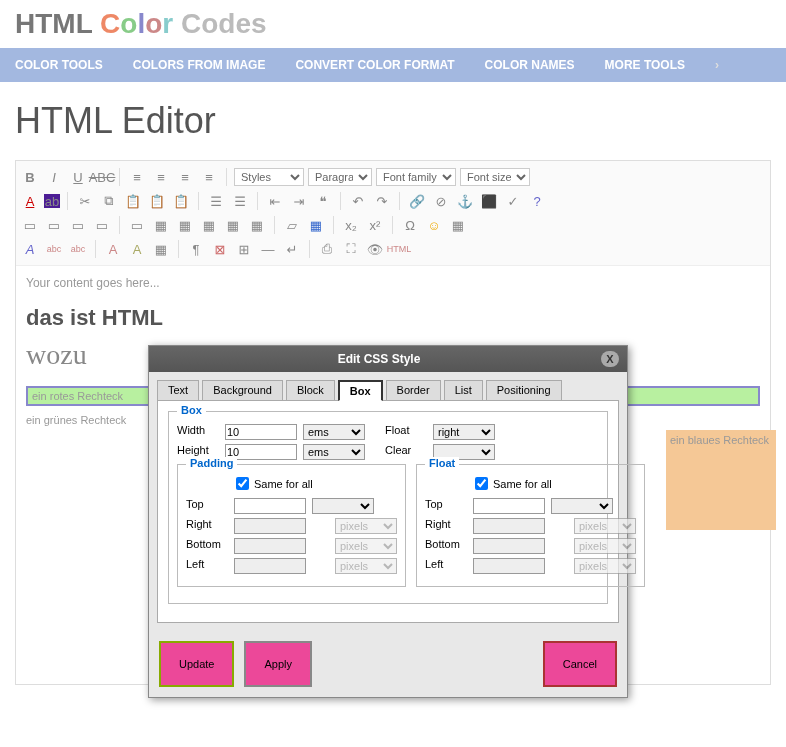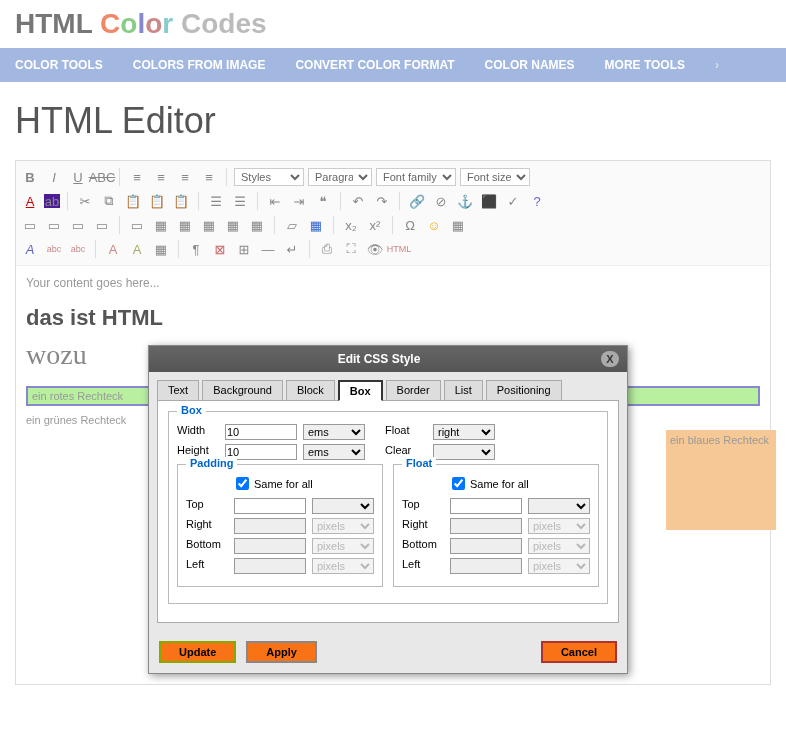--- a/index.html
+++ b/index.html
@@ -37,26 +37,26 @@
 .tab { padding: 3px 10px; border: 1px solid #aaa; background: #ddd; font-size: 11px; cursor: pointer; }
 .tab.active { background: #fff; border: 2px solid #333; font-weight: bold; border-bottom: 1px solid #fff; }
 .panel { border: 1px solid #aaa; background: #fff; padding: 10px; }
 .fieldset { border: 1px solid #bbb; padding: 8px; margin-bottom: 8px; position: relative; }
 .legend { position: absolute; top: -8px; left: 8px; background: #fff; padding: 0 4px; font-size: 11px; color: #06c; font-weight: bold; }
 .frow { display: flex; align-items: flex-start; gap: 6px; margin: 4px 0; font-size: 11px; }
 .frow label { width: 42px; }
 .frow input[type=text] { width: 72px; font-size: 11px; padding: 1px; border: 1px solid #999; }
 .frow input[disabled] { background: #eee; }
 .frow select { width: 62px; font-size: 11px; border: 1px solid #999; }
-.frow select[disabled] { background: #eee; color: #999; }
+.frow select[disabled] { background: #eee; color: #999; margin-left: 23px; }
 .two-col { display: flex; gap: 10px; }
 .two-col .fieldset { flex: 1; }
 .chk { display: flex; align-items: center; gap: 5px; font-size: 11px; margin: 4px 0 8px 50px; }
 .dlg-footer { padding: 10px; display: flex; gap: 10px; }
-.btn { padding: 3px 18px; border: 2px solid #888; background: #f97316; font-size: 11px; font-weight: bold; cursor: pointer; }
+.btn { padding: 15px 18px; border: 2px solid #888; background: #ec4899; font-size: 11px; font-weight: normal; cursor: pointer; }
 .btn.update { border-color: #8a0; }
 .btn.cancel { border-color: #a33; margin-left: auto; }
 </style>
 </head>
 <body>
 
 <div class="logo">
   <span class="h">HTML</span>
   <span><span class="c1">C</span><span class="c2">o</span><span class="c3">l</span><span class="c4">o</span><span class="c5">r</span></span>
   <span class="codes">Codes</span>

